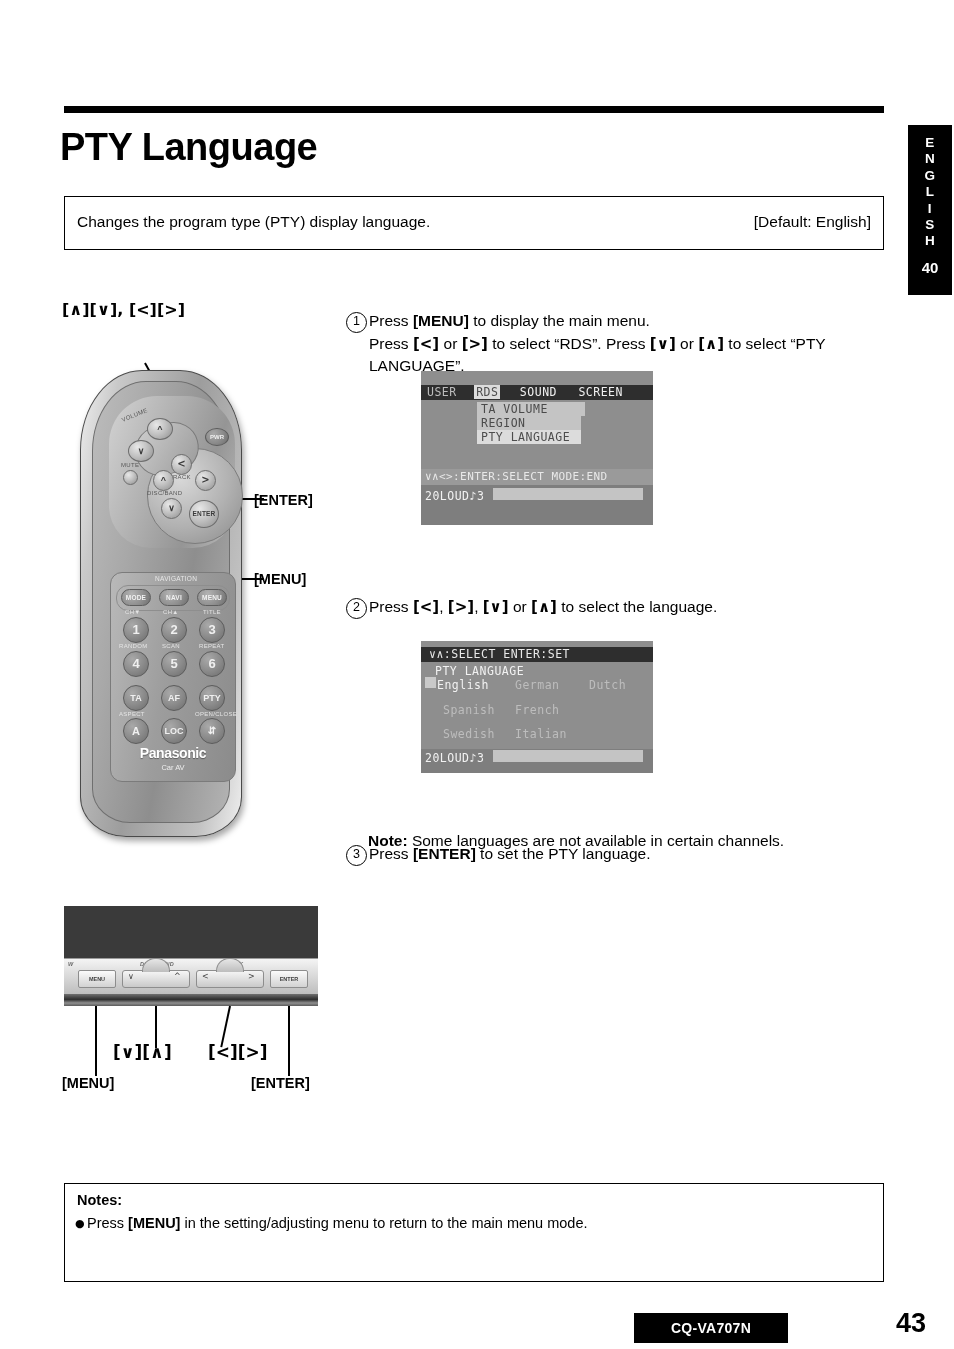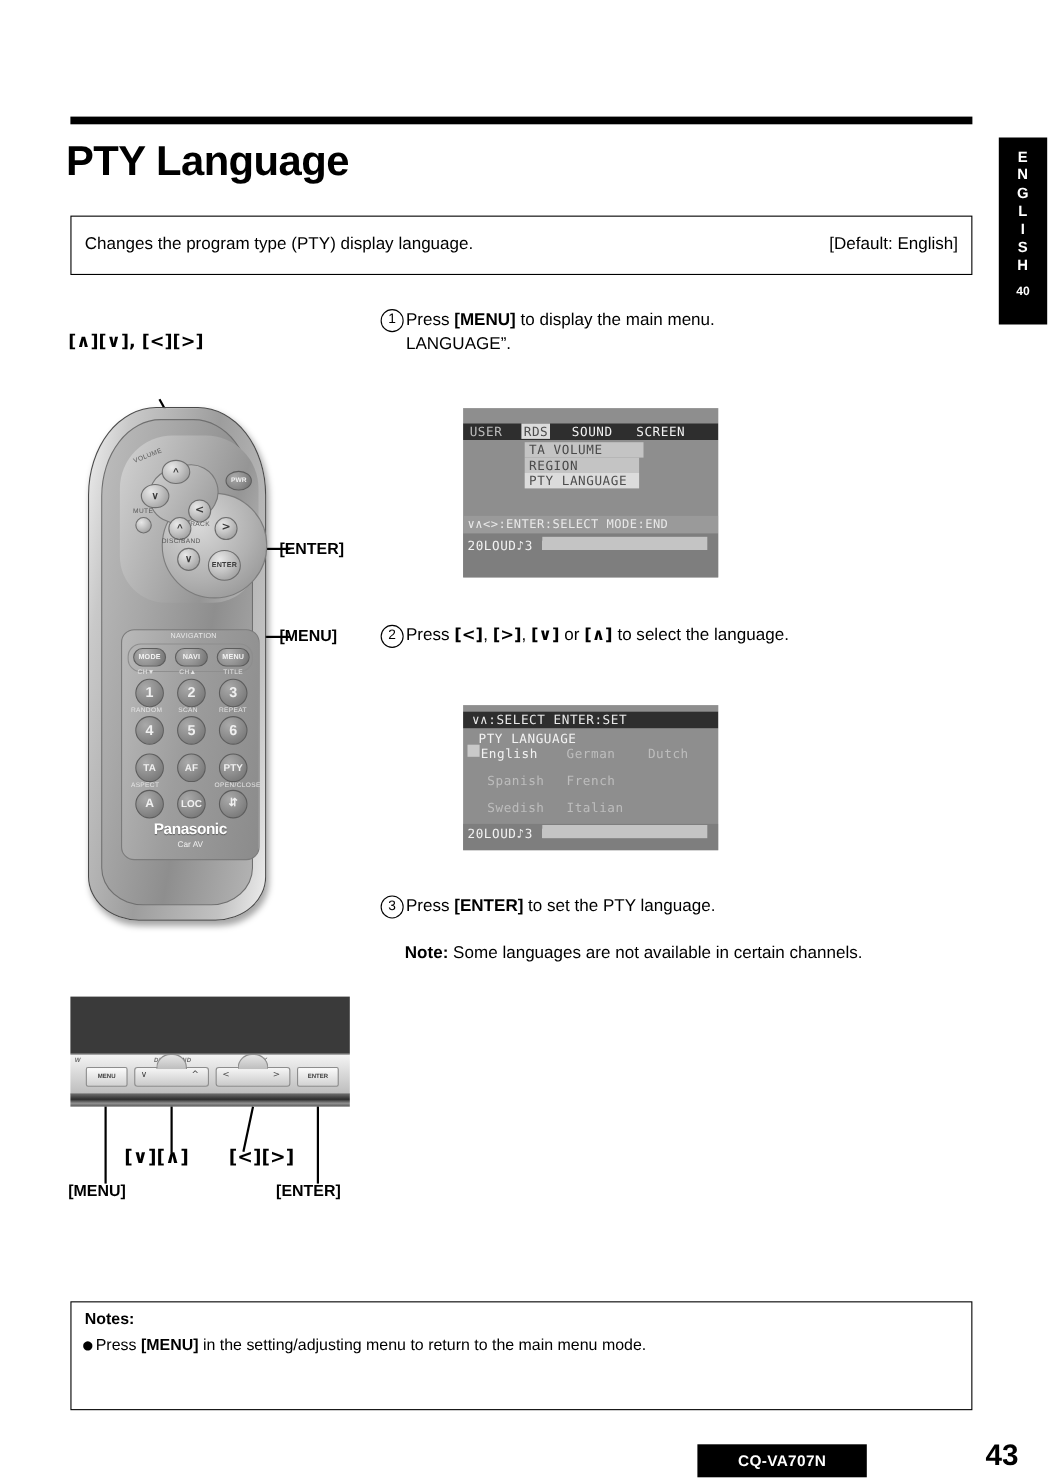--- a/index.html
+++ b/index.html
@@ -60,51 +60,52 @@
   }
   .lang-tab .letters {
     margin-top: 10px;
     font-size: 13.5px;
     font-weight: bold;
     line-height: 16.4px;
     letter-spacing: 0.5px;
   }
   .lang-tab .num {
     margin-top: 9px;
-    font-size: 11px;
+    font-size: 15px;
     font-weight: bold;
   }
 
   
   .steps { position: absolute; left: 346px; top: 280px; width: 556px; }
   .step {
     position: relative;
     font-size: 15.5px;
     line-height: 22px;
+    margin-top: 30px;
   }
   .step-num {
     display: inline-block;
     width: 19px; height: 19px;
     border: 1.3px solid #000;
     border-radius: 50%;
     text-align: center;
     line-height: 17px;
     font-size: 12.5px;
     vertical-align: 1px;
     margin-right: 2px;
   }
   .step-body { display: inline; }
   .indent { padding-left: 23px; display: block; }
   b { font-weight: bold; }
   .arw { font-family: "DejaVu Sans", sans-serif; font-weight: bold; font-size: 15px; }
 
   .step2 { position: absolute; left: 346px; top: 566px; width: 556px; }
   .step3 { position: absolute; left: 346px; top: 813px; width: 556px; }
   .note-line {
-    position: absolute; left: 368px; top: 858px;
+    position: absolute; left: 368px; top: 832px;
     font-size: 15.5px;
     text-align: center;
   }
 
   
   .osd {
     position: absolute;
     background: #8e8e8e;
     font-family: "DejaVu Sans Mono", monospace;
     overflow: hidden;
@@ -393,20 +394,21 @@
     <div>I</div>
     <div>S</div>
     <div>H</div>
   </div>
   <div class="num">40</div>
 </div>
 
 <div class="steps">
   <div class="step">
     <span class="step-num">1</span><span class="step-body"><span>Press </span><b>[MENU]</b><span> to display the main menu.</span></span>
+    <span class="indent"><span>Press </span><b class="arw">[&lt;]</b><span> or </span><b class="arw">[&gt;]</b><span> to select “RDS”. Press </span><b class="arw">[∨]</b><span> or </span><b class="arw">[∧]</b><span> to select “PTY</span></span>
     <span class="indent">LANGUAGE”.</span>
   </div>
 </div>
 
 <div class="osd" id="osd1">
   <div class="osd-bar" style="left:0;top:14px;width:100%;padding-left:6px;box-sizing:border-box;">
     <span class="osd-dim">USER</span>
     <span class="osd-sel" style="padding:0 2px;margin-left:10px;">RDS</span>
     <span class="osd-bright" style="margin-left:12px;">SOUND</span>
     <span class="osd-bright" style="margin-left:14px;">SCREEN</span>

